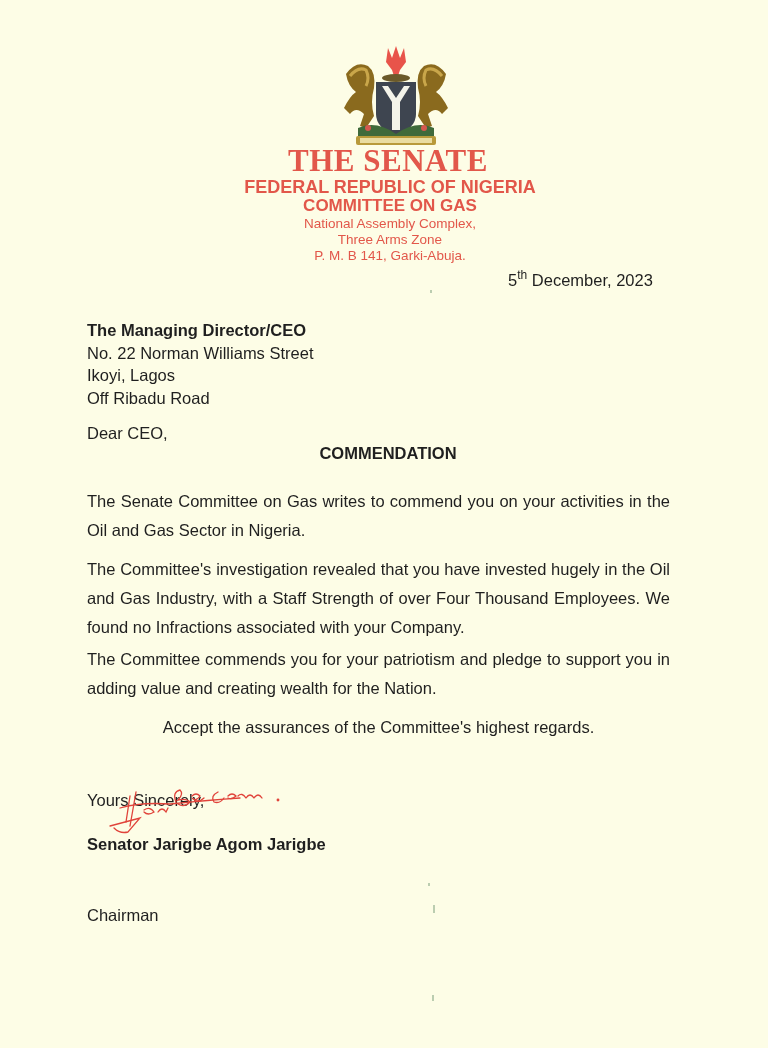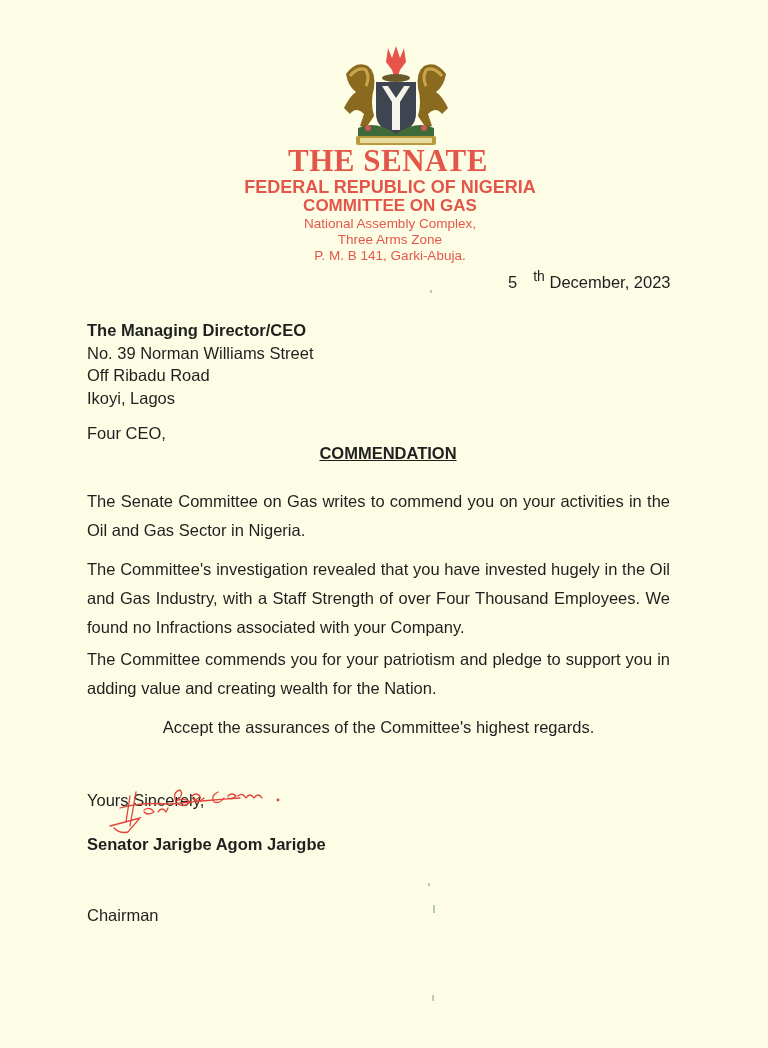--- a/index.html
+++ b/index.html
@@ -12,26 +12,26 @@
   }
   .abs { position: absolute; }
   .crest { left: 336px; top: 44px; width: 120px; height: 104px; }
   .hdr { left: 0; width: 768px; text-align: center; color: #e2574a; white-space: nowrap; }
   .senate { top: 143px; font-family: "Liberation Serif", serif; font-weight: bold; font-size: 31px; letter-spacing: 0.5px; left: 4px; }
   .frn { top: 177px; font-weight: bold; font-size: 18px; left: 6px; }
   .cog { top: 196px; font-weight: bold; font-size: 17px; left: 6px; }
   .addr { font-size: 13.5px; left: 6px; }
   .a1 { top: 216px; } .a2 { top: 232px; } .a3 { top: 248px; }
   .date { top: 268px; left: 508px; font-size: 16.5px; white-space: nowrap; }
-  .date sup { font-size: 14px; margin-left: 16px; }
+  .date sup { font-size: 12px; }
   .txt { left: 87px; font-size: 16.5px; white-space: nowrap; }
   .bold { font-weight: bold; }
   .line { line-height: 22.5px; }
   .subject { top: 444px; left: 0; width: 768px; text-align: center; font-weight: bold; font-size: 16.5px; }
-  .subject span { text-decoration: underline; margin-left: 8px; }
+  .subject span { margin-left: 8px; }
   .para { left: 87px; width: 583px; font-size: 16.5px; line-height: 29px; text-align: justify; }
   .para.nojust { text-align: center; }
   .sig { left: 100px; top: 782px; width: 220px; height: 56px; }
   .speck { position: absolute; width: 2px; height: 3px; background: #8fae8c; opacity: .6; }
 </style>
 </head>
 <body>
 
 <div class="abs crest">
   <svg width="120" height="104" viewBox="0 0 120 104">
@@ -61,26 +61,26 @@
 <div class="abs hdr frn">FEDERAL REPUBLIC OF NIGERIA</div>
 <div class="abs hdr cog">COMMITTEE ON GAS</div>
 <div class="abs hdr addr a1">National Assembly Complex,</div>
 <div class="abs hdr addr a2">Three Arms Zone</div>
 <div class="abs hdr addr a3">P. M. B 141, Garki-Abuja.</div>
 
 <div class="abs date"><span>5</span><sup>th</sup><span> December, 2023</span></div>
 
 <div class="abs txt line" style="top:319px">
   <div class="bold">The Managing Director/CEO</div>
-  <div>No. 39 Norman Williams Street</div>
+  <div>No. 22 Norman Williams Street</div>
+  <div>Ikoyi, Lagos</div>
   <div>Off Ribadu Road</div>
-  <div>Ikoyi, Lagos</div>
 </div>
 
-<div class="abs txt" style="top:424px">Four CEO,</div>
+<div class="abs txt" style="top:424px">Dear CEO,</div>
 
 <div class="abs subject"><span>COMMENDATION</span></div>
 
 <div class="abs para" style="top:487px">The Senate Committee on Gas writes to commend you on your activities in the Oil and Gas Sector in Nigeria.</div>
 <div class="abs para" style="top:555px">The Committee's investigation revealed that you have invested hugely in the Oil and Gas Industry, with a Staff Strength of over Four Thousand Employees. We found no Infractions associated with your Company.</div>
 <div class="abs para" style="top:645px">The Committee commends you for your patriotism and pledge to support you in adding value and creating wealth for the Nation.</div>
 <div class="abs para nojust" style="top:713px">Accept the assurances of the Committee's highest regards.</div>
 
 <div class="abs txt" style="top:791px">Yours Sincerely,</div>
 

